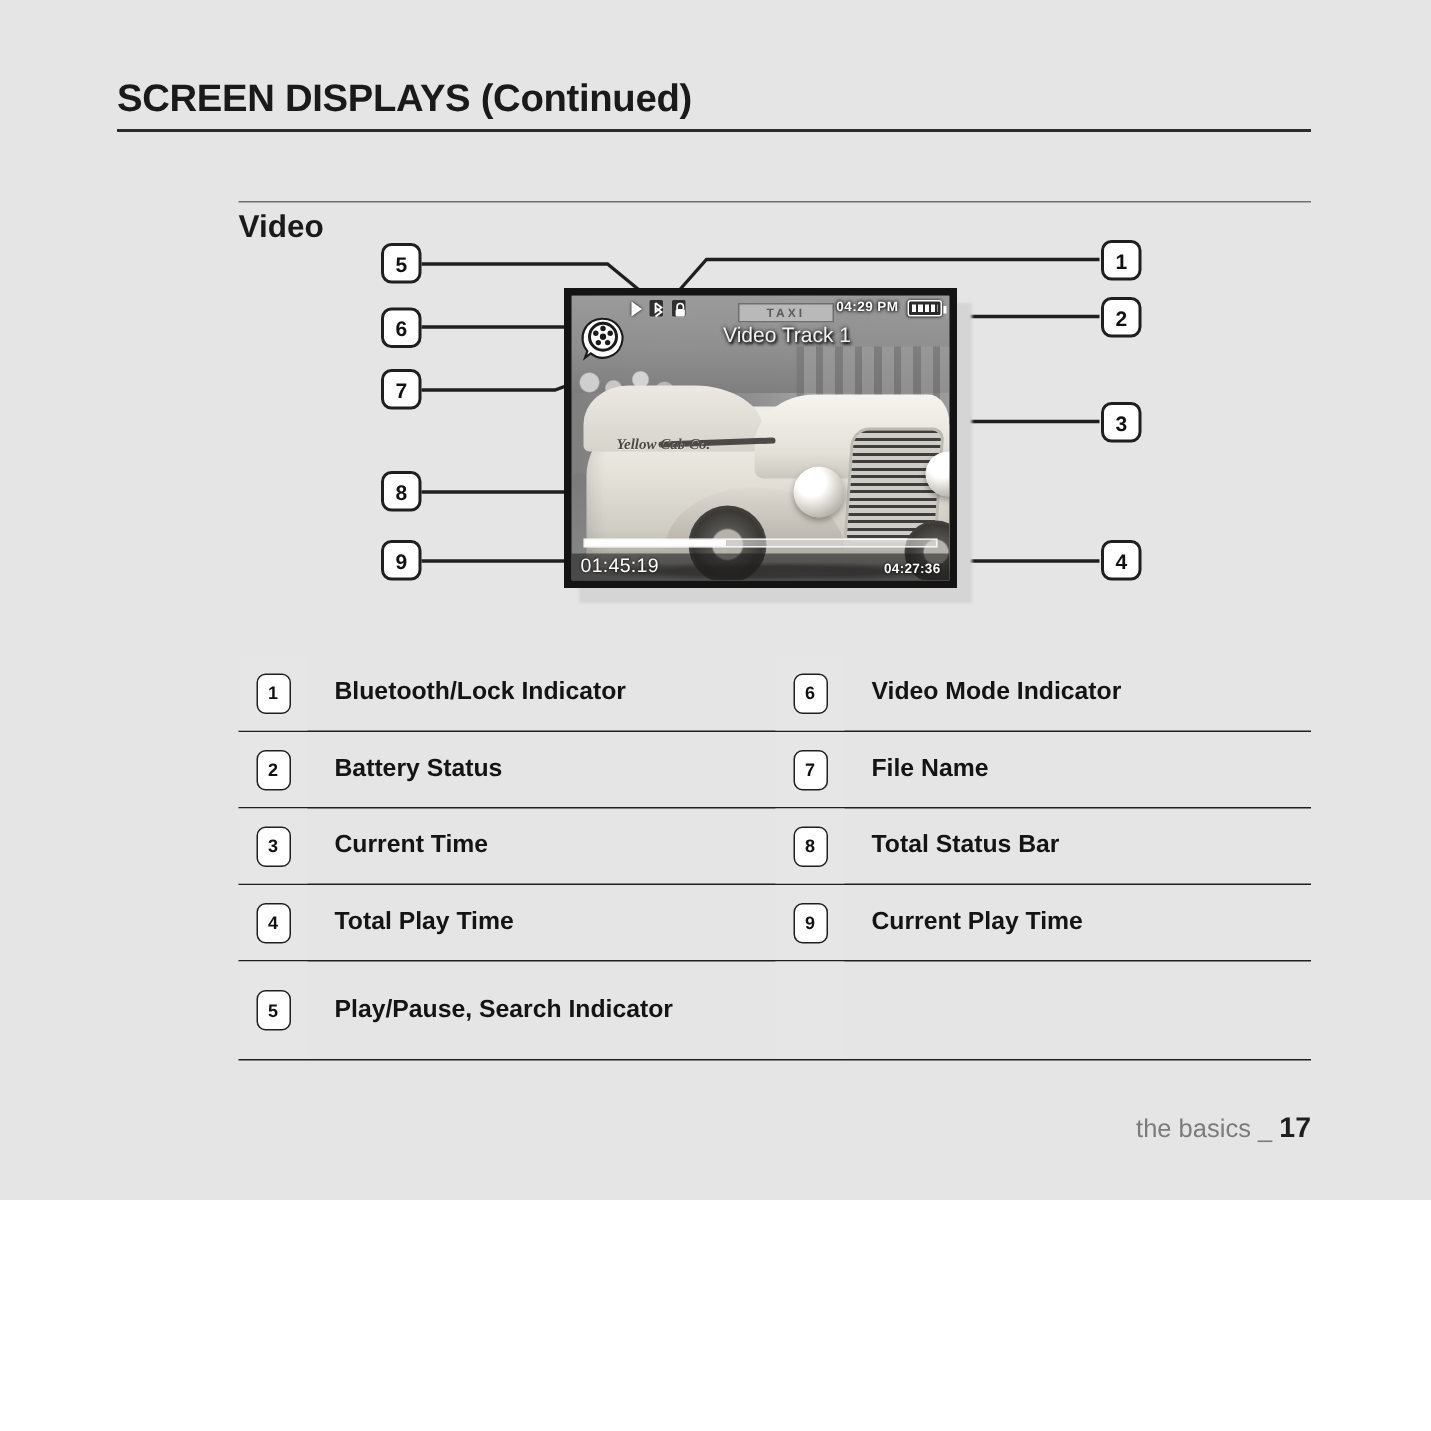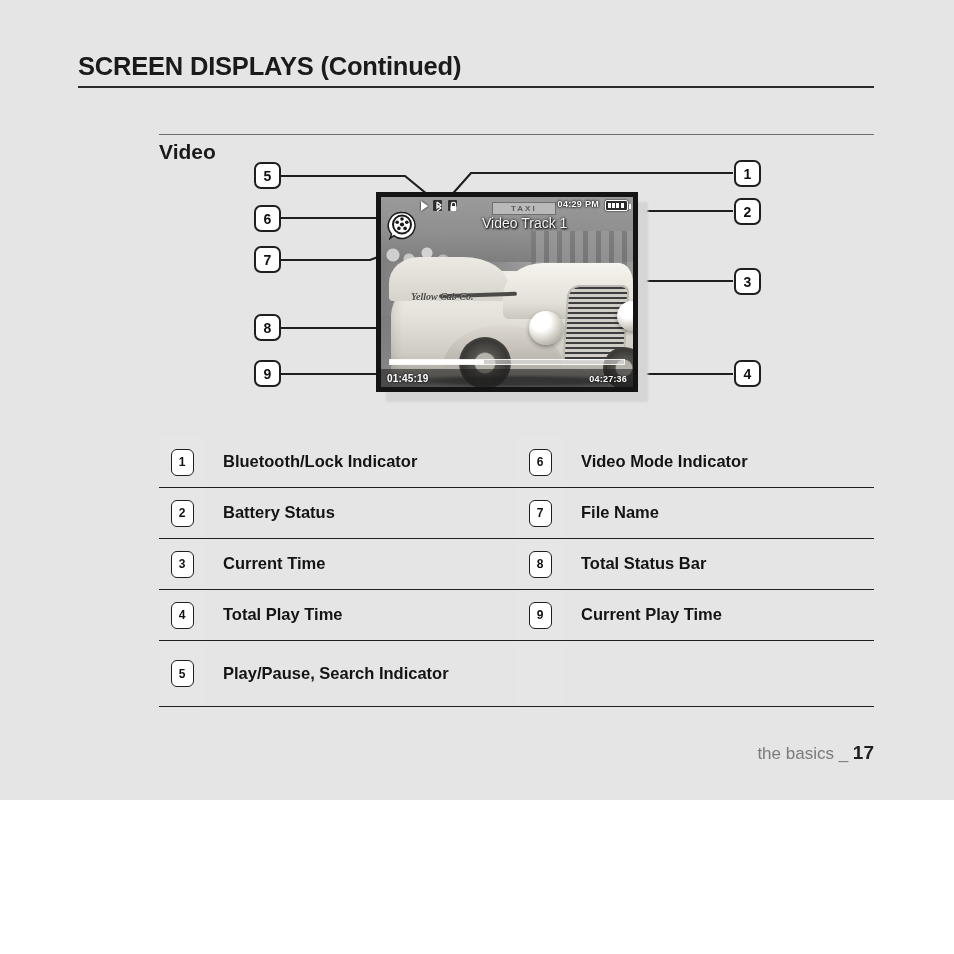--- a/index.html
+++ b/index.html
@@ -248,21 +248,21 @@
   .osd-progress > b {
     display:block; height:100%;
     background:#ffffff;
   }
   .osd-bottombar {
     position:absolute; left:0; right:0; bottom:0; height:18px;
     background: rgba(24,24,24,.55);
   }
   .osd-cur {
     position:absolute; left:6px; bottom:3px;
-    color:#fff; font-size:10px; font-weight:bold;
+    color:#fff; font-size:13px; font-weight:normal;
     text-shadow:0 0 2px #000; letter-spacing:.2px;
   }
   .osd-tot {
     position:absolute; right:6px; bottom:3px;
     color:#fff; font-size:9px; font-weight:bold;
     text-shadow:0 0 2px #000; letter-spacing:.2px;
   }
 
   
   .callout {

